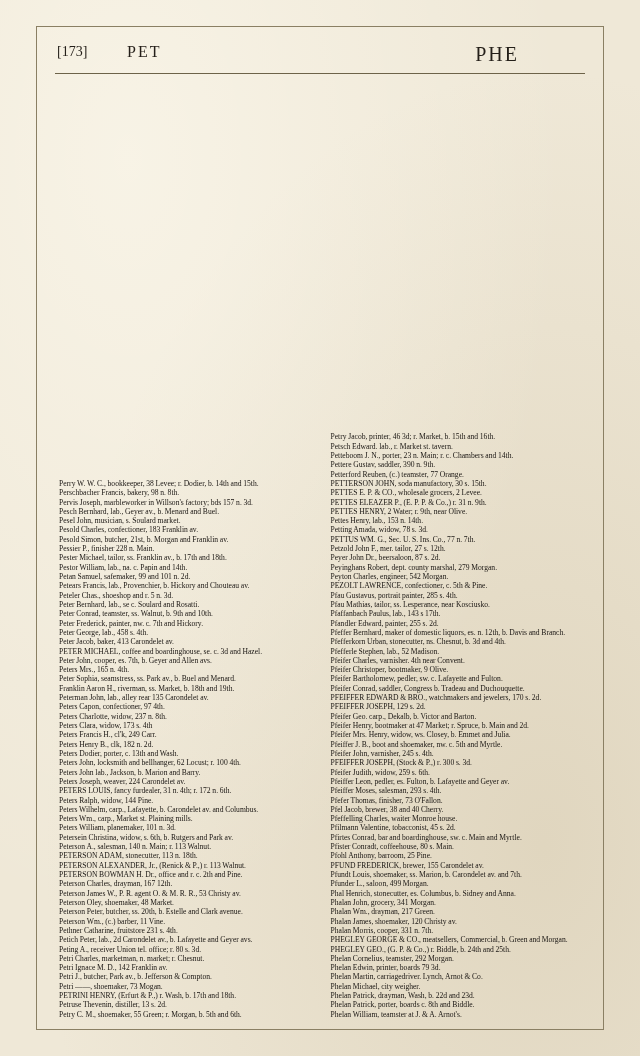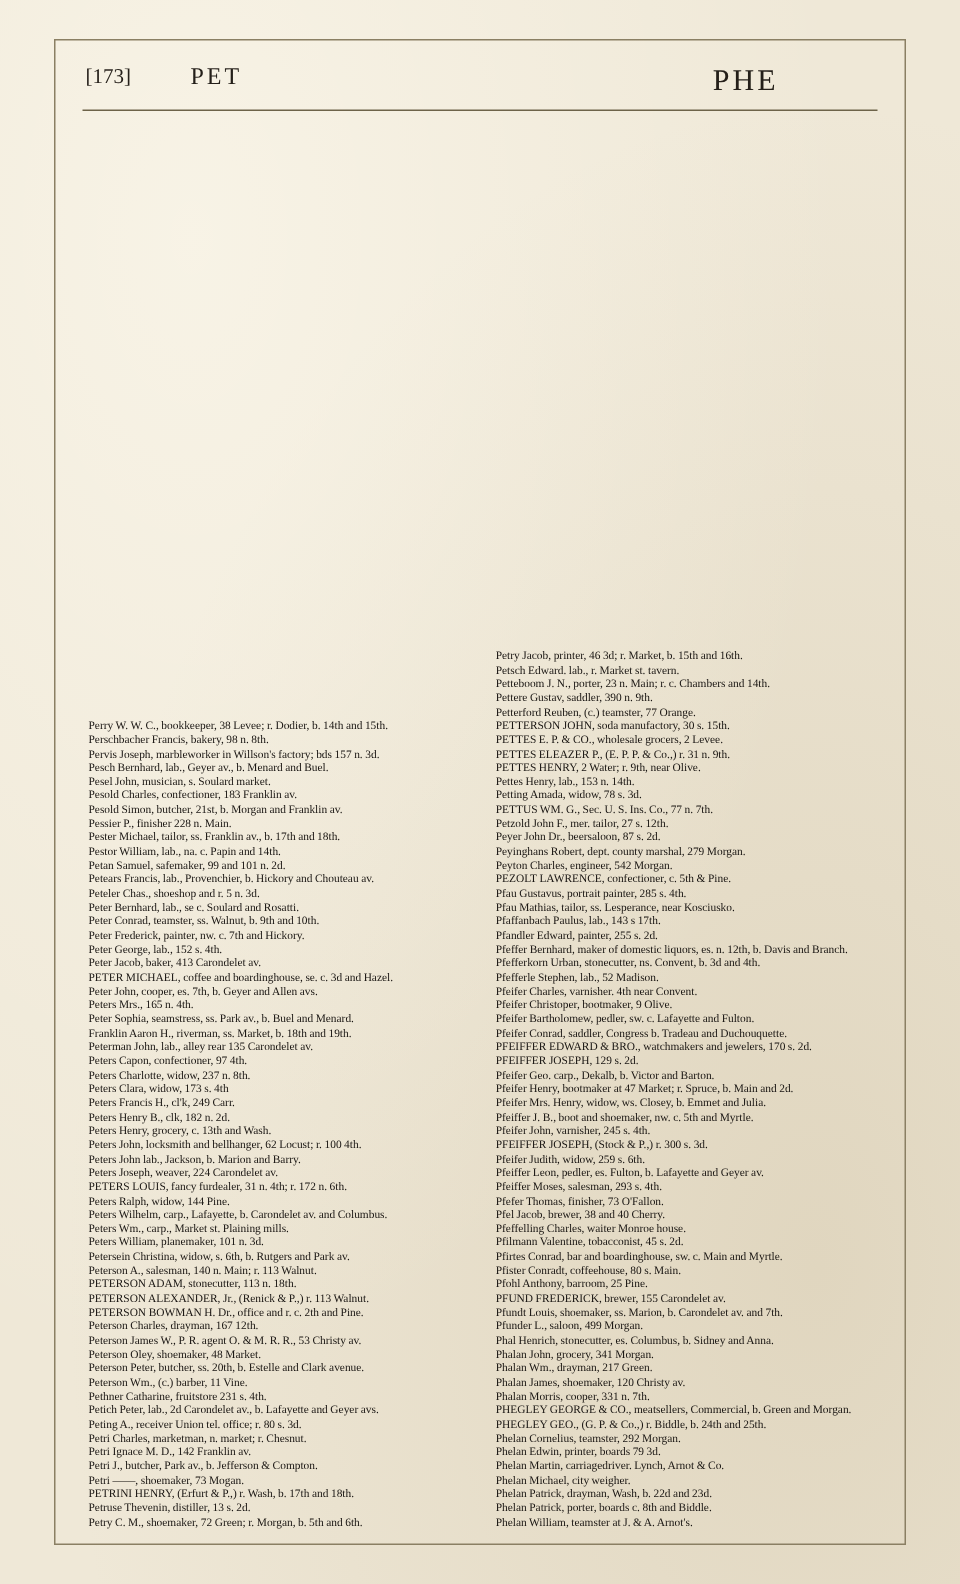--- a/index.html
+++ b/index.html
@@ -119,34 +119,34 @@
           <p class="entry">Pesold Simon, butcher, 21st, b. Morgan and Franklin av.</p>
           <p class="entry">Pessier P., finisher 228 n. Main.</p>
           <p class="entry">Pester Michael, tailor, ss. Franklin av., b. 17th and 18th.</p>
           <p class="entry">Pestor William, lab., na. c. Papin and 14th.</p>
           <p class="entry">Petan Samuel, safemaker, 99 and 101 n. 2d.</p>
           <p class="entry">Petears Francis, lab., Provenchier, b. Hickory and Chouteau av.</p>
           <p class="entry">Peteler Chas., shoeshop and r. 5 n. 3d.</p>
           <p class="entry">Peter Bernhard, lab., se c. Soulard and Rosatti.</p>
           <p class="entry">Peter Conrad, teamster, ss. Walnut, b. 9th and 10th.</p>
           <p class="entry">Peter Frederick, painter, nw. c. 7th and Hickory.</p>
-          <p class="entry">Peter George, lab., 152 s. 4th.</p>
+          <p class="entry">Peter George, lab., 458 s. 4th.</p>
           <p class="entry">Peter Jacob, baker, 413 Carondelet av.</p>
           <p class="entry">PETER MICHAEL, coffee and boardinghouse, se. c. 3d and Hazel.</p>
           <p class="entry">Peter John, cooper, es. 7th, b. Geyer and Allen avs.</p>
           <p class="entry">Peters Mrs., 165 n. 4th.</p>
           <p class="entry">Peter Sophia, seamstress, ss. Park av., b. Buel and Menard.</p>
           <p class="entry">Franklin Aaron H., riverman, ss. Market, b. 18th and 19th.</p>
           <p class="entry">Peterman John, lab., alley rear 135 Carondelet av.</p>
           <p class="entry">Peters Capon, confectioner, 97 4th.</p>
           <p class="entry">Peters Charlotte, widow, 237 n. 8th.</p>
           <p class="entry">Peters Clara, widow, 173 s. 4th</p>
           <p class="entry">Peters Francis H., cl'k, 249 Carr.</p>
           <p class="entry">Peters Henry B., clk, 182 n. 2d.</p>
-          <p class="entry">Peters Henry, grocery, c. 13th and Wash.</p>
+          <p class="entry">Peters Dodier, porter, c. 13th and Wash.</p>
           <p class="entry">Peters John, locksmith and bellhanger, 62 Locust; r. 100 4th.</p>
           <p class="entry">Peters John lab., Jackson, b. Marion and Barry.</p>
           <p class="entry">Peters Joseph, weaver, 224 Carondelet av.</p>
           <p class="entry">PETERS LOUIS, fancy furdealer, 31 n. 4th; r. 172 n. 6th.</p>
           <p class="entry">Peters Ralph, widow, 144 Pine.</p>
           <p class="entry">Peters Wilhelm, carp., Lafayette, b. Carondelet av. and Columbus.</p>
           <p class="entry">Peters Wm., carp., Market st. Plaining mills.</p>
           <p class="entry">Peters William, planemaker, 101 n. 3d.</p>
           <p class="entry">Petersein Christina, widow, s. 6th, b. Rutgers and Park av.</p>
           <p class="entry">Peterson A., salesman, 140 n. Main; r. 113 Walnut.</p>
@@ -160,21 +160,21 @@
           <p class="entry">Peterson Wm., (c.) barber, 11 Vine.</p>
           <p class="entry">Pethner Catharine, fruitstore 231 s. 4th.</p>
           <p class="entry">Petich Peter, lab., 2d Carondelet av., b. Lafayette and Geyer avs.</p>
           <p class="entry">Peting A., receiver Union tel. office; r. 80 s. 3d.</p>
           <p class="entry">Petri Charles, marketman, n. market; r. Chesnut.</p>
           <p class="entry">Petri Ignace M. D., 142 Franklin av.</p>
           <p class="entry">Petri J., butcher, Park av., b. Jefferson &amp; Compton.</p>
           <p class="entry">Petri ——, shoemaker, 73 Mogan.</p>
           <p class="entry">PETRINI HENRY, (Erfurt &amp; P.,) r. Wash, b. 17th and 18th.</p>
           <p class="entry">Petruse Thevenin, distiller, 13 s. 2d.</p>
-          <p class="entry">Petry C. M., shoemaker, 72 Green; r. Morgan, b. 5th and 6th.</p>
+          <p class="entry">Petry C. M., shoemaker, 55 Green; r. Morgan, b. 5th and 6th.</p>
         </div>
       <div class="divider"></div>
       <div class="col right" id="col-right">
           <p class="entry">Petry Jacob, printer, 46 3d; r. Market, b. 15th and 16th.</p>
           <p class="entry">Petsch Edward. lab., r. Market st. tavern.</p>
           <p class="entry">Petteboom J. N., porter, 23 n. Main; r. c. Chambers and 14th.</p>
           <p class="entry">Pettere Gustav, saddler, 390 n. 9th.</p>
           <p class="entry">Petterford Reuben, (c.) teamster, 77 Orange.</p>
           <p class="entry">PETTERSON JOHN, soda manufactory, 30 s. 15th.</p>
           <p class="entry">PETTES E. P. &amp; CO., wholesale grocers, 2 Levee.</p>
@@ -186,21 +186,21 @@
           <p class="entry">Petzold John F., mer. tailor, 27 s. 12th.</p>
           <p class="entry">Peyer John Dr., beersaloon, 87 s. 2d.</p>
           <p class="entry">Peyinghans Robert, dept. county marshal, 279 Morgan.</p>
           <p class="entry">Peyton Charles, engineer, 542 Morgan.</p>
           <p class="entry">PEZOLT LAWRENCE, confectioner, c. 5th &amp; Pine.</p>
           <p class="entry">Pfau Gustavus, portrait painter, 285 s. 4th.</p>
           <p class="entry">Pfau Mathias, tailor, ss. Lesperance, near Kosciusko.</p>
           <p class="entry">Pfaffanbach Paulus, lab., 143 s 17th.</p>
           <p class="entry">Pfandler Edward, painter, 255 s. 2d.</p>
           <p class="entry">Pfeffer Bernhard, maker of domestic liquors, es. n. 12th, b. Davis and Branch.</p>
-          <p class="entry">Pfefferkorn Urban, stonecutter, ns. Convent, b. 3d and 4th.</p>
+          <p class="entry">Pfefferkorn Urban, stonecutter, ns. Chesnut, b. 3d and 4th.</p>
           <p class="entry">Pfefferle Stephen, lab., 52 Madison.</p>
           <p class="entry">Pfeifer Charles, varnisher. 4th near Convent.</p>
           <p class="entry">Pfeifer Christoper, bootmaker, 9 Olive.</p>
           <p class="entry">Pfeifer Bartholomew, pedler, sw. c. Lafayette and Fulton.</p>
           <p class="entry">Pfeifer Conrad, saddler, Congress b. Tradeau and Duchouquette.</p>
           <p class="entry">PFEIFFER EDWARD &amp; BRO., watchmakers and jewelers, 170 s. 2d.</p>
           <p class="entry">PFEIFFER JOSEPH, 129 s. 2d.</p>
           <p class="entry">Pfeifer Geo. carp., Dekalb, b. Victor and Barton.</p>
           <p class="entry">Pfeifer Henry, bootmaker at 47 Market; r. Spruce, b. Main and 2d.</p>
           <p class="entry">Pfeifer Mrs. Henry, widow, ws. Closey, b. Emmet and Julia.</p>

